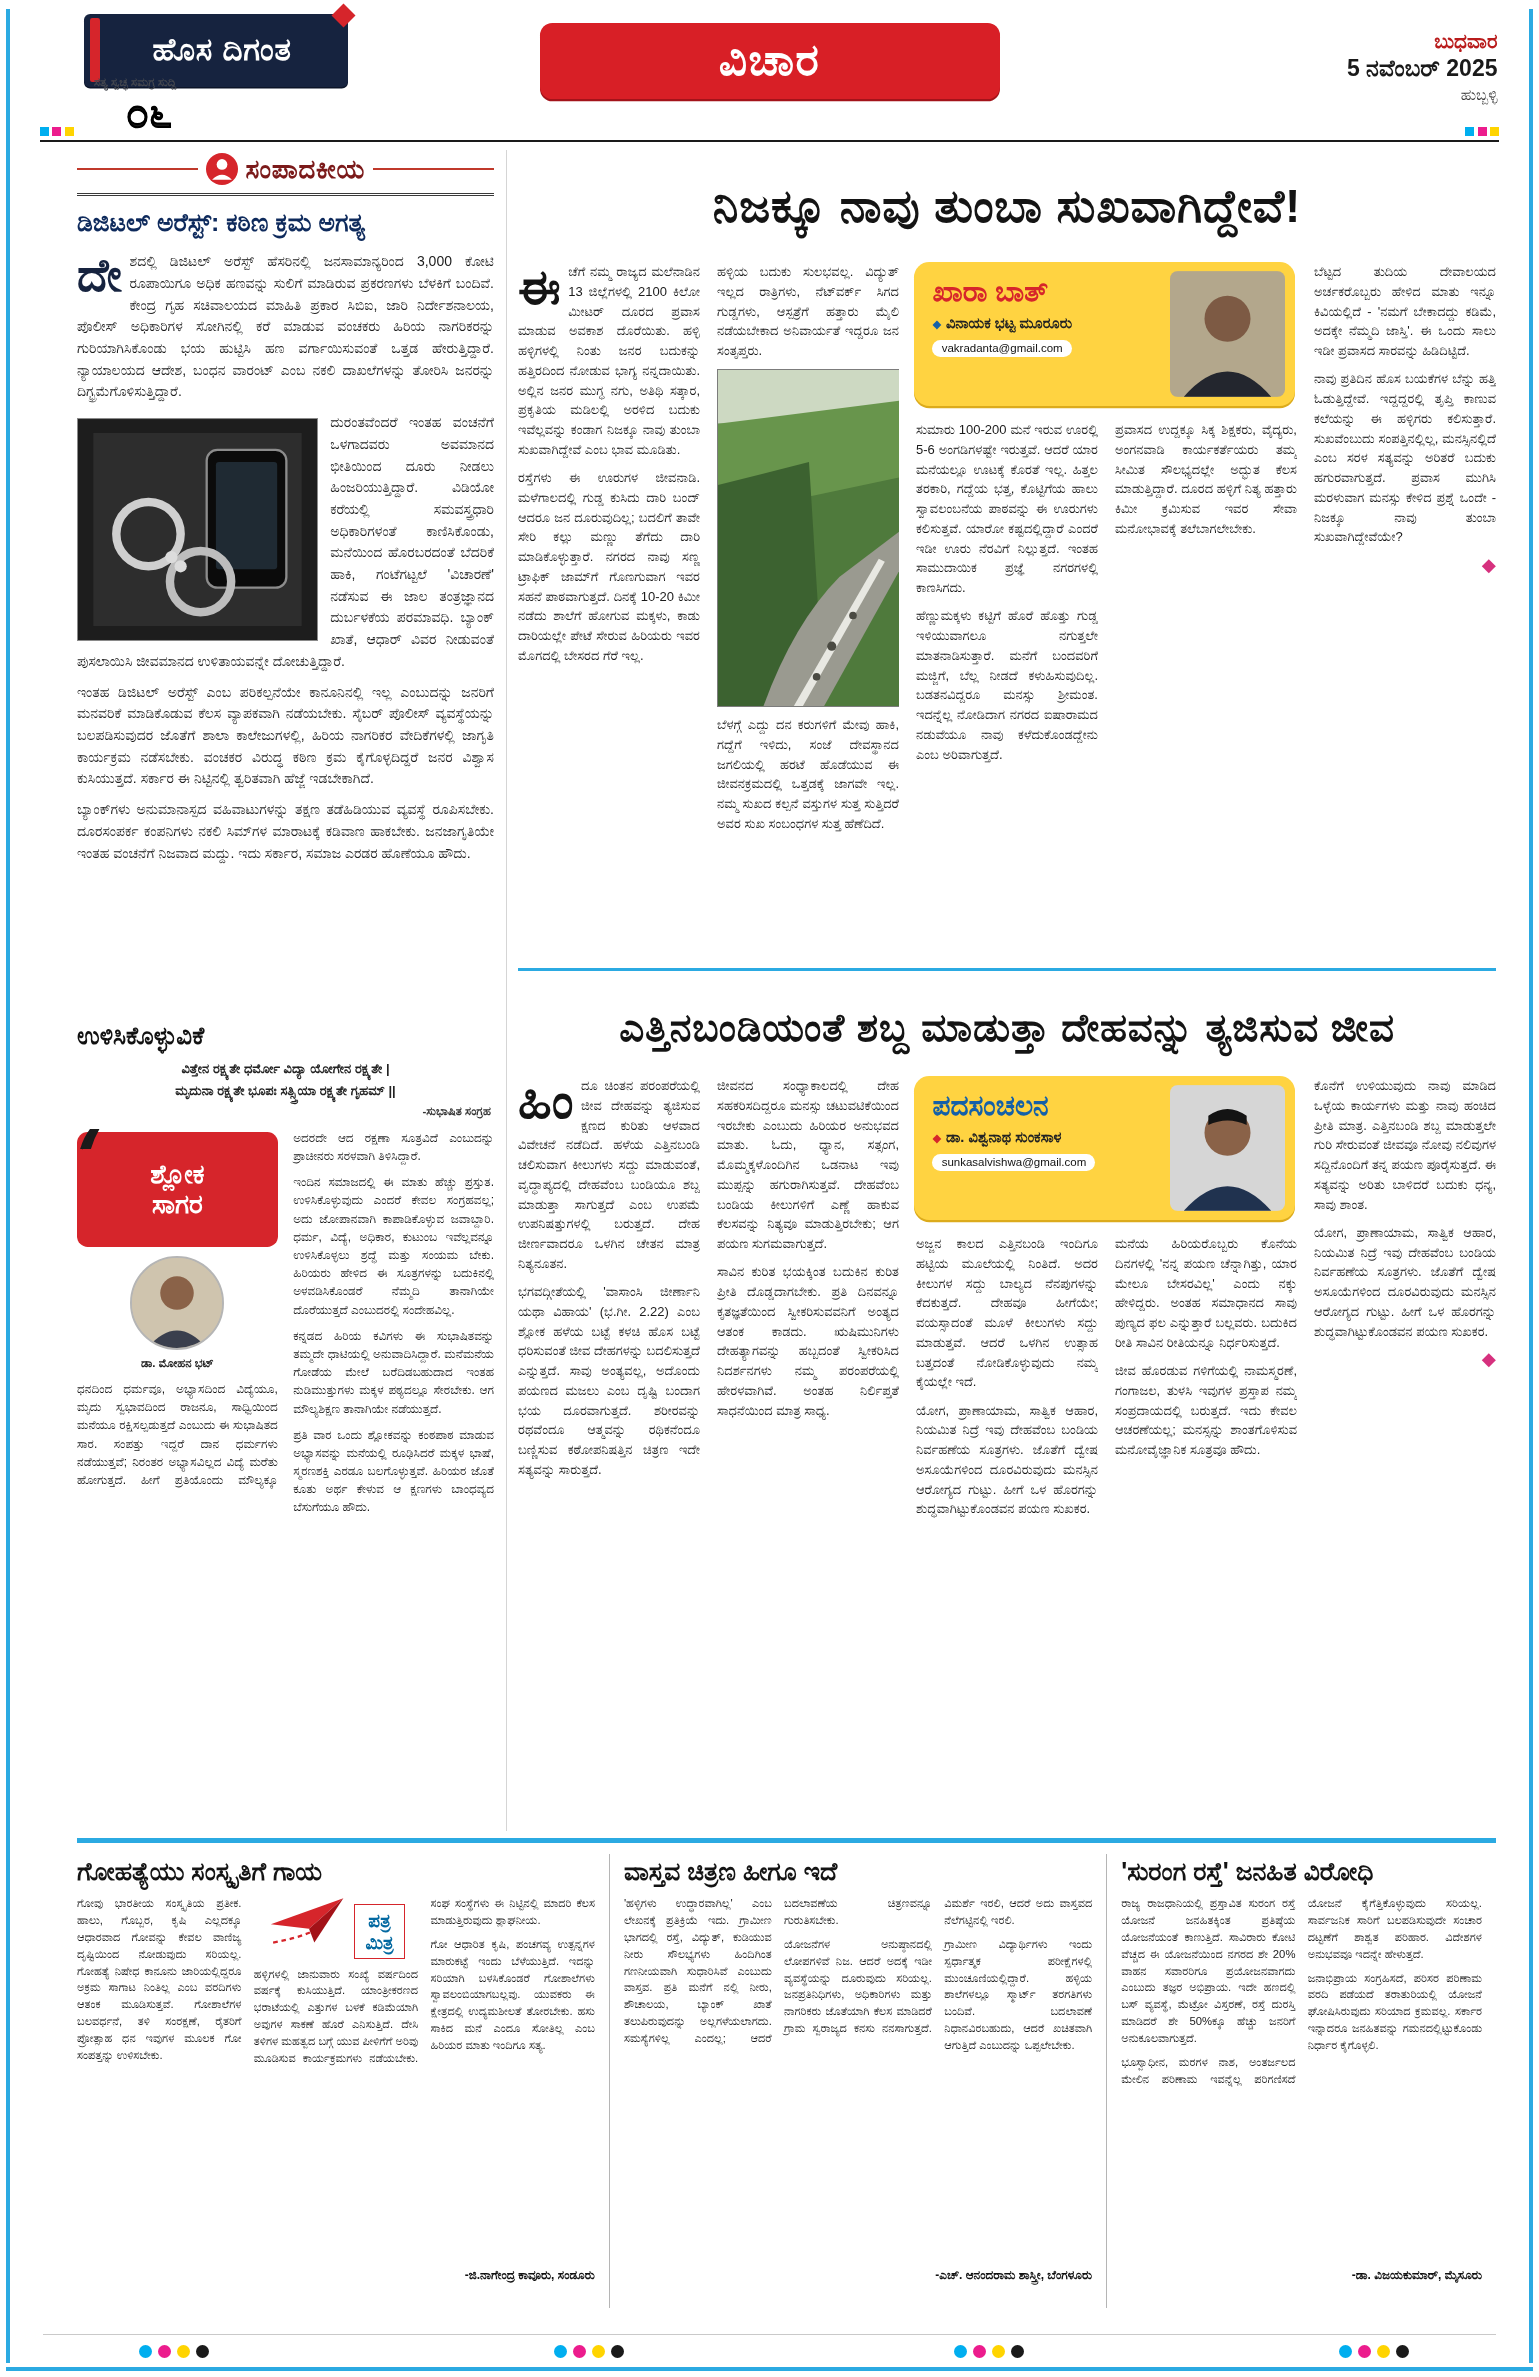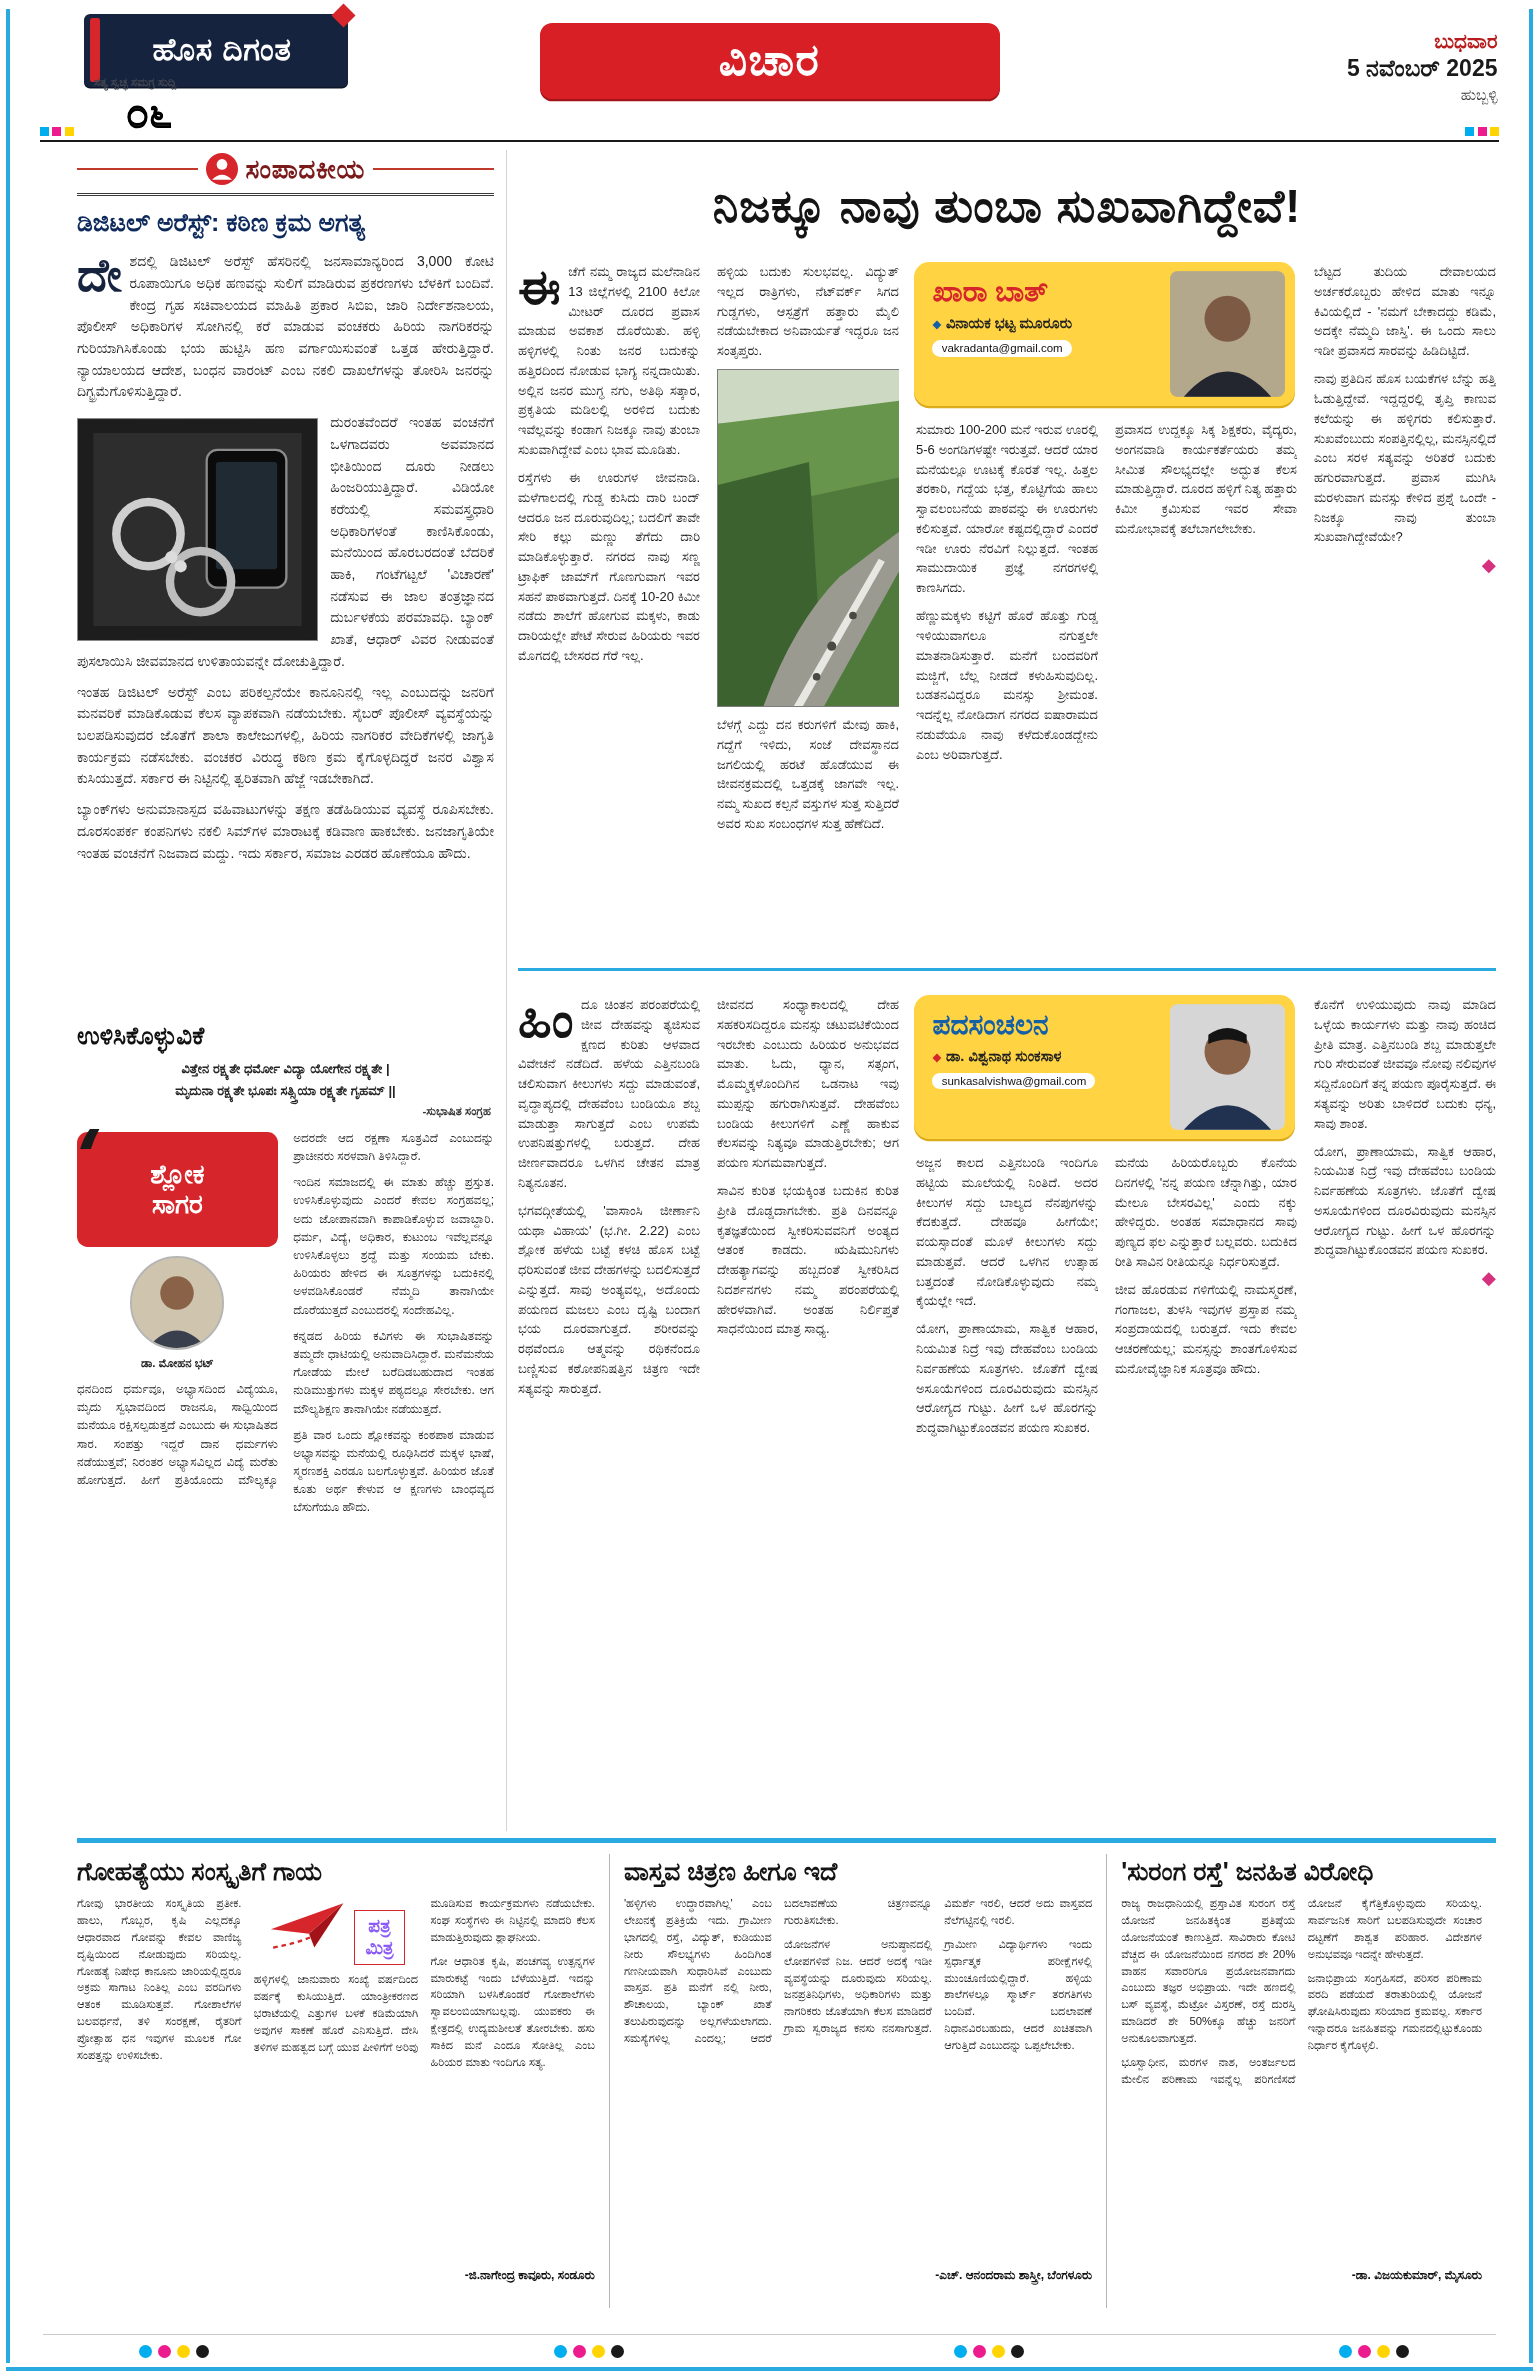--- a/index.html
+++ b/index.html
@@ -91,22 +91,22 @@
   .lrow{display:flex;height:454px;}
   .lsec{overflow:hidden;padding:0 14px;}
   .lsec.s1{flex:0 0 36.5%;padding-left:0;}
   .lsec.s2{flex:0 0 33%;border-left:0.8px solid #b5b5b5;}
   .lsec.s3{flex:1;border-left:0.8px solid #b5b5b5;}
   .l-head{font-size:25px;font-weight:bold;color:#141414;margin:1.5px 0 9.2px;line-height:1.2;}
   .l-body{column-count:3;column-gap:12.3px;font-size:11.3px;line-height:1.5;text-align:justify;height:366px;overflow:hidden;}
   .l-body p{margin:0 0 7px;}
   .l-sig{text-align:right;font-weight:bold;font-size:12px;margin-top:7.7px;color:#111;}
   .pm-box{break-inside:avoid;margin:6.1px 0;text-align:center;}
-  .pm-label{display:inline-block;border:1.5px solid #d6252b;color:#8b5cf6;font-weight:bold;font-size:18.4px;
-            line-height:1.2;padding:4.6px 10.7px;margin-top:15px;}
+  .pm-label{display:inline-block;border:1.5px solid #d6252b;color:#0369a1;font-weight:bold;font-size:18.4px;
+            line-height:1.2;padding:4.6px 10.7px;margin-top:9px;}
 
   
   .foot-rule{position:absolute;left:43px;right:43px;top:2334px;height:0.8px;background:#c9c9c9;}
   .dots{position:absolute;top:2345px;display:flex;gap:6.1px;}
   .dots i{display:block;width:13px;height:13px;border-radius:50%;}
   .d-c{background:#00aeef}.d-m{background:#ec1c8d}.d-y{background:#ffd400}.d-k{background:#1a1a1a}
   .dots.g1{left:9%}.dots.g2{left:36%}.dots.g3{left:62%}.dots.g4{left:87%}
 </style>
 </head>
 <body>
@@ -277,20 +277,21 @@
         <p>ಬೆಟ್ಟದ ತುದಿಯ ದೇವಾಲಯದ ಅರ್ಚಕರೊಬ್ಬರು ಹೇಳಿದ ಮಾತು ಇನ್ನೂ ಕಿವಿಯಲ್ಲಿದೆ - 'ನಮಗೆ ಬೇಕಾದದ್ದು ಕಡಿಮೆ, ಅದಕ್ಕೇ ನೆಮ್ಮದಿ ಜಾಸ್ತಿ'. ಈ ಒಂದು ಸಾಲು ಇಡೀ ಪ್ರವಾಸದ ಸಾರವನ್ನು ಹಿಡಿದಿಟ್ಟಿದೆ.</p>
         <p>ನಾವು ಪ್ರತಿದಿನ ಹೊಸ ಬಯಕೆಗಳ ಬೆನ್ನು ಹತ್ತಿ ಓಡುತ್ತಿದ್ದೇವೆ. ಇದ್ದದ್ದರಲ್ಲಿ ತೃಪ್ತಿ ಕಾಣುವ ಕಲೆಯನ್ನು ಈ ಹಳ್ಳಿಗರು ಕಲಿಸುತ್ತಾರೆ. ಸುಖವೆಂಬುದು ಸಂಪತ್ತಿನಲ್ಲಿಲ್ಲ, ಮನಸ್ಸಿನಲ್ಲಿದೆ ಎಂಬ ಸರಳ ಸತ್ಯವನ್ನು ಅರಿತರೆ ಬದುಕು ಹಗುರವಾಗುತ್ತದೆ. ಪ್ರವಾಸ ಮುಗಿಸಿ ಮರಳುವಾಗ ಮನಸ್ಸು ಕೇಳಿದ ಪ್ರಶ್ನೆ ಒಂದೇ - ನಿಜಕ್ಕೂ ನಾವು ತುಂಬಾ ಸುಖವಾಗಿದ್ದೇವೆಯೇ?</p>
         <span class="endmark">◆</span>
       </div>
     </div>
   </section>
 
   <div class="divider"></div>
 
   <section class="a2">
+    <h1 class="art-headline">ಎತ್ತಿನಬಂಡಿಯಂತೆ ಶಬ್ದ ಮಾಡುತ್ತಾ ದೇಹವನ್ನು ತ್ಯಜಿಸುವ ಜೀವ</h1>
     <div class="a-body">
 
       <div class="card blue">
         <div class="card-left">
           <div class="card-title">ಪದಸಂಚಲನ</div>
           <div class="card-author">
             <span class="card-bullet">◆</span><span>ಡಾ. ವಿಶ್ವನಾಥ ಸುಂಕಸಾಳ</span>
           </div>
           <div class="card-email">sunkasalvishwa@gmail.com</div>
         </div>

